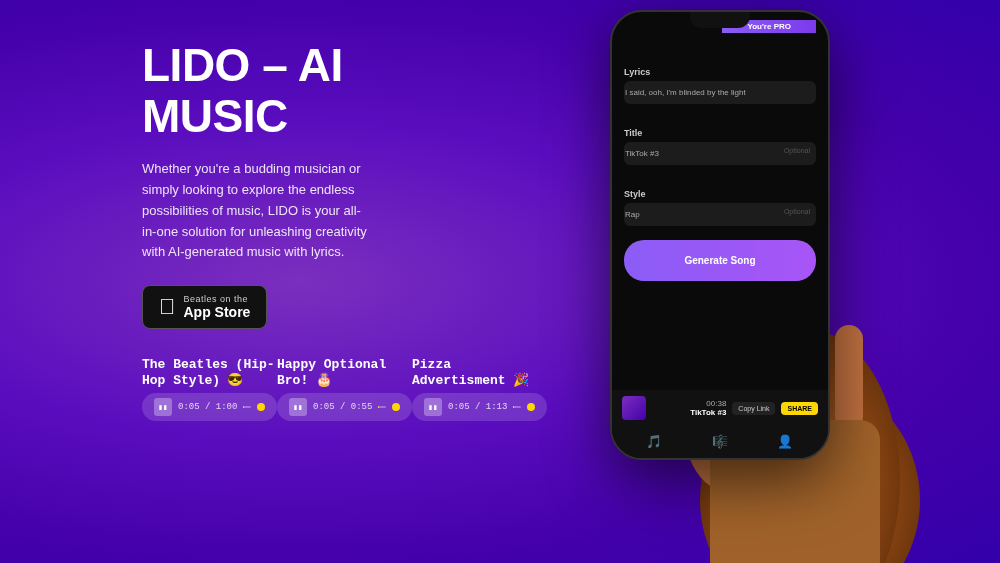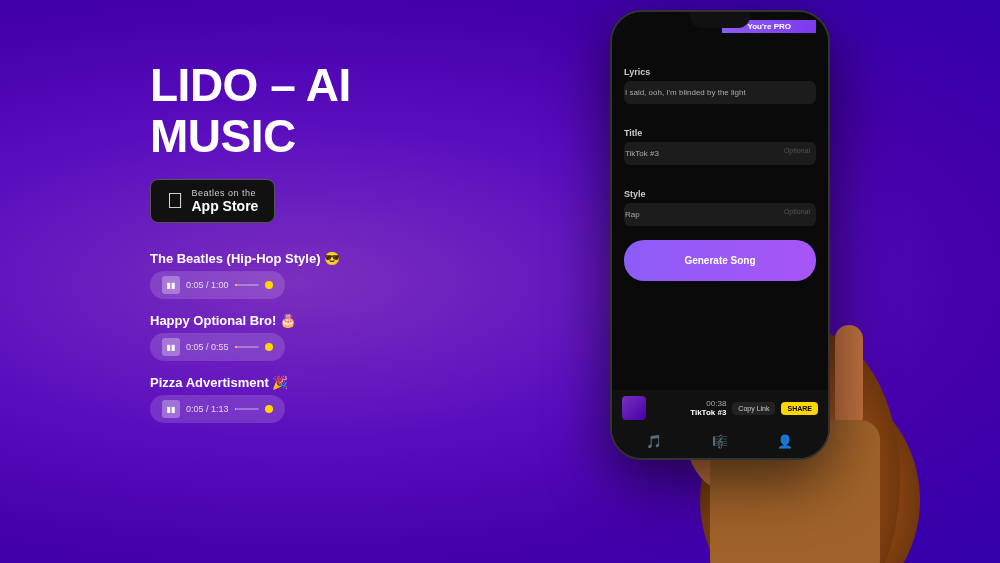--- a/index.html
+++ b/index.html
@@ -8,24 +8,23 @@
       height: 563px;
       overflow: hidden;
       font-family: -apple-system, BlinkMacSystemFont, 'Segoe UI', sans-serif;
       background: radial-gradient(ellipse at 30% 50%, #7B2FBE 0%, #5A0DBE 40%, #4400AA 70%, #3300AA 100%);
       position: relative;
     }
 
     
     .left-panel {
       position: absolute;
-      left: 150px;
+      left: 142px;
       top: 40px;
       width: 380px;
-      margin-top: 20px;
     }
 
     .main-title {
       font-size: 46px;
       font-weight: 900;
       color: #fff;
       line-height: 1.1;
       margin-bottom: 18px;
       letter-spacing: -0.5px;
     }
@@ -67,22 +66,21 @@
     }
     .appstore-btn .btn-text .big-text {
       font-size: 14px;
       font-weight: 700;
       color: #fff;
     }
 
     
     .track-list {
       display: flex;
-      flex-direction: column;
-      gap: 14px;
+      font-family: Liberation Mono, monospace;
     }
 
     .track-item {
       display: flex;
       flex-direction: column;
       gap: 5px;
     }
 
     .track-title {
       font-size: 13px;
@@ -339,20 +337,21 @@
   </style>
 </head>
 <body>
 
 <div class="left-panel">
   <h1 class="main-title">
     <span>LIDO – AI</span><br>
     <span>MUSIC</span>
   </h1>
 
+  <p class="description">Whether you're a budding musician or simply looking to explore the endless possibilities of music, LIDO is your all-in-one solution for unleashing creativity with AI-generated music with lyrics.</p>
 
   <a class="appstore-btn" href="#">
     <span class="apple-icon"></span>
     <div class="btn-text">
       <span class="small-text">Beatles on the</span>
       <span class="big-text">App Store</span>
     </div>
   </a>
 
   <div class="track-list">

